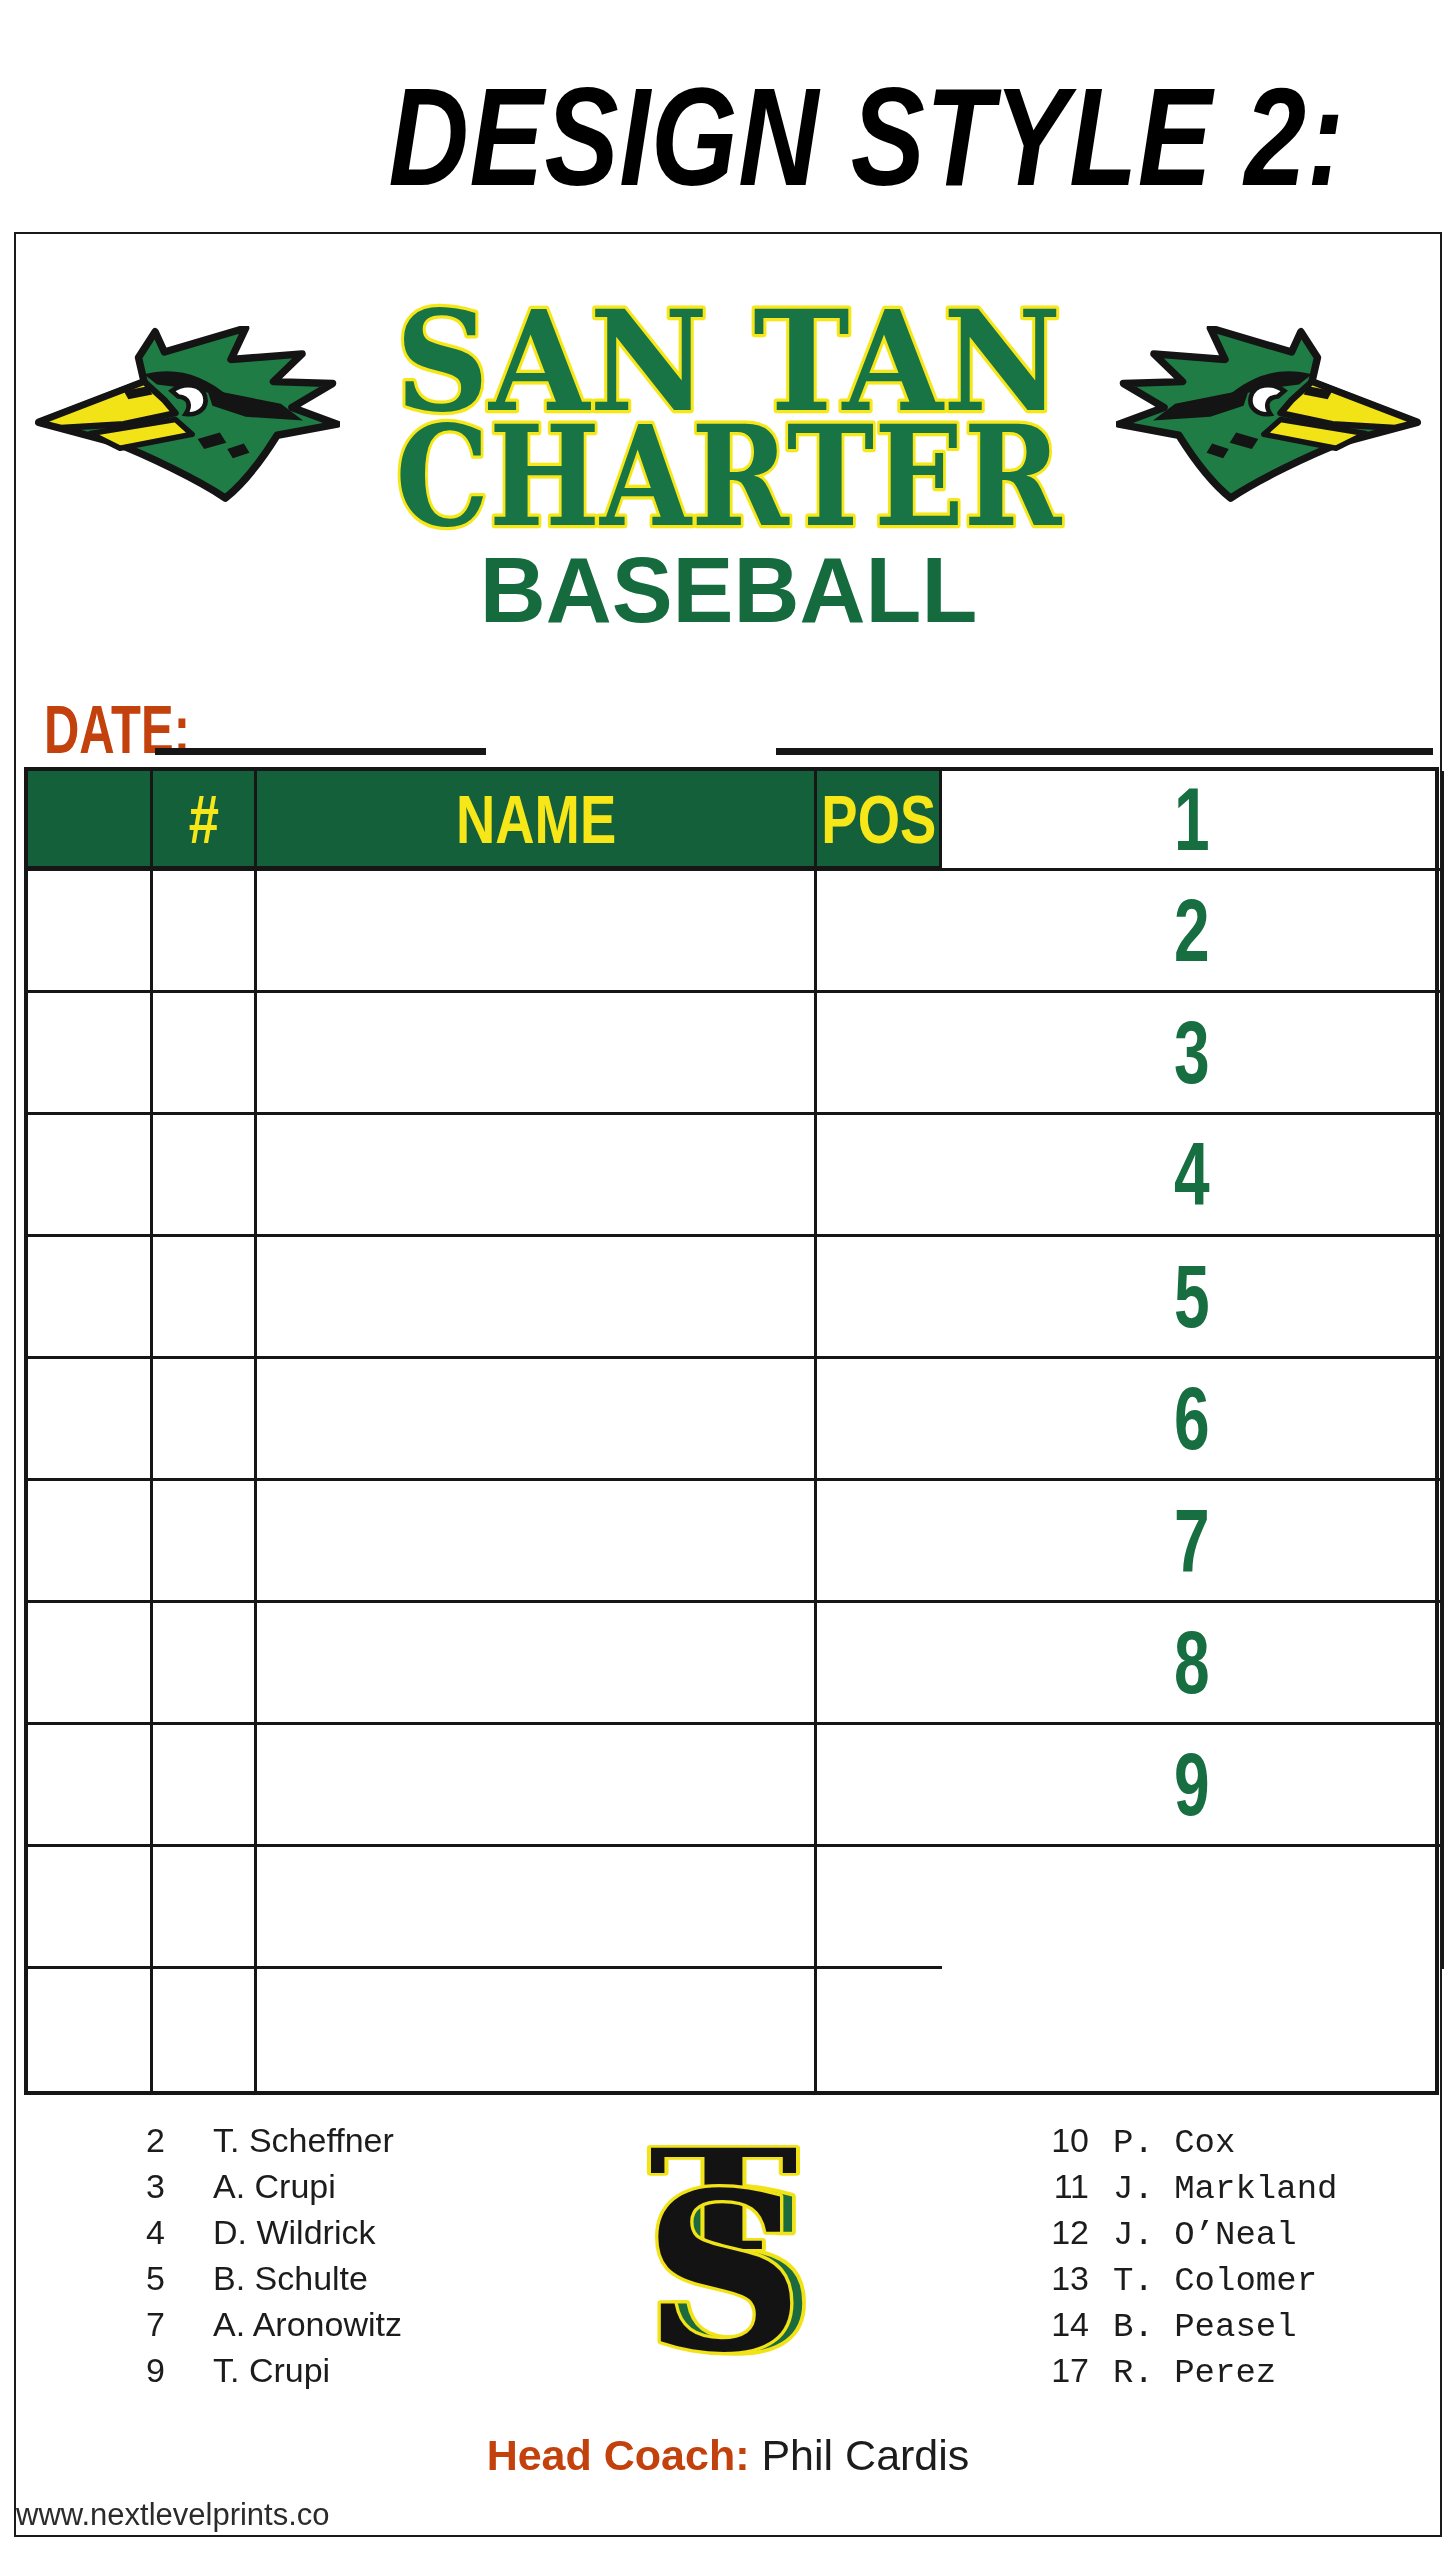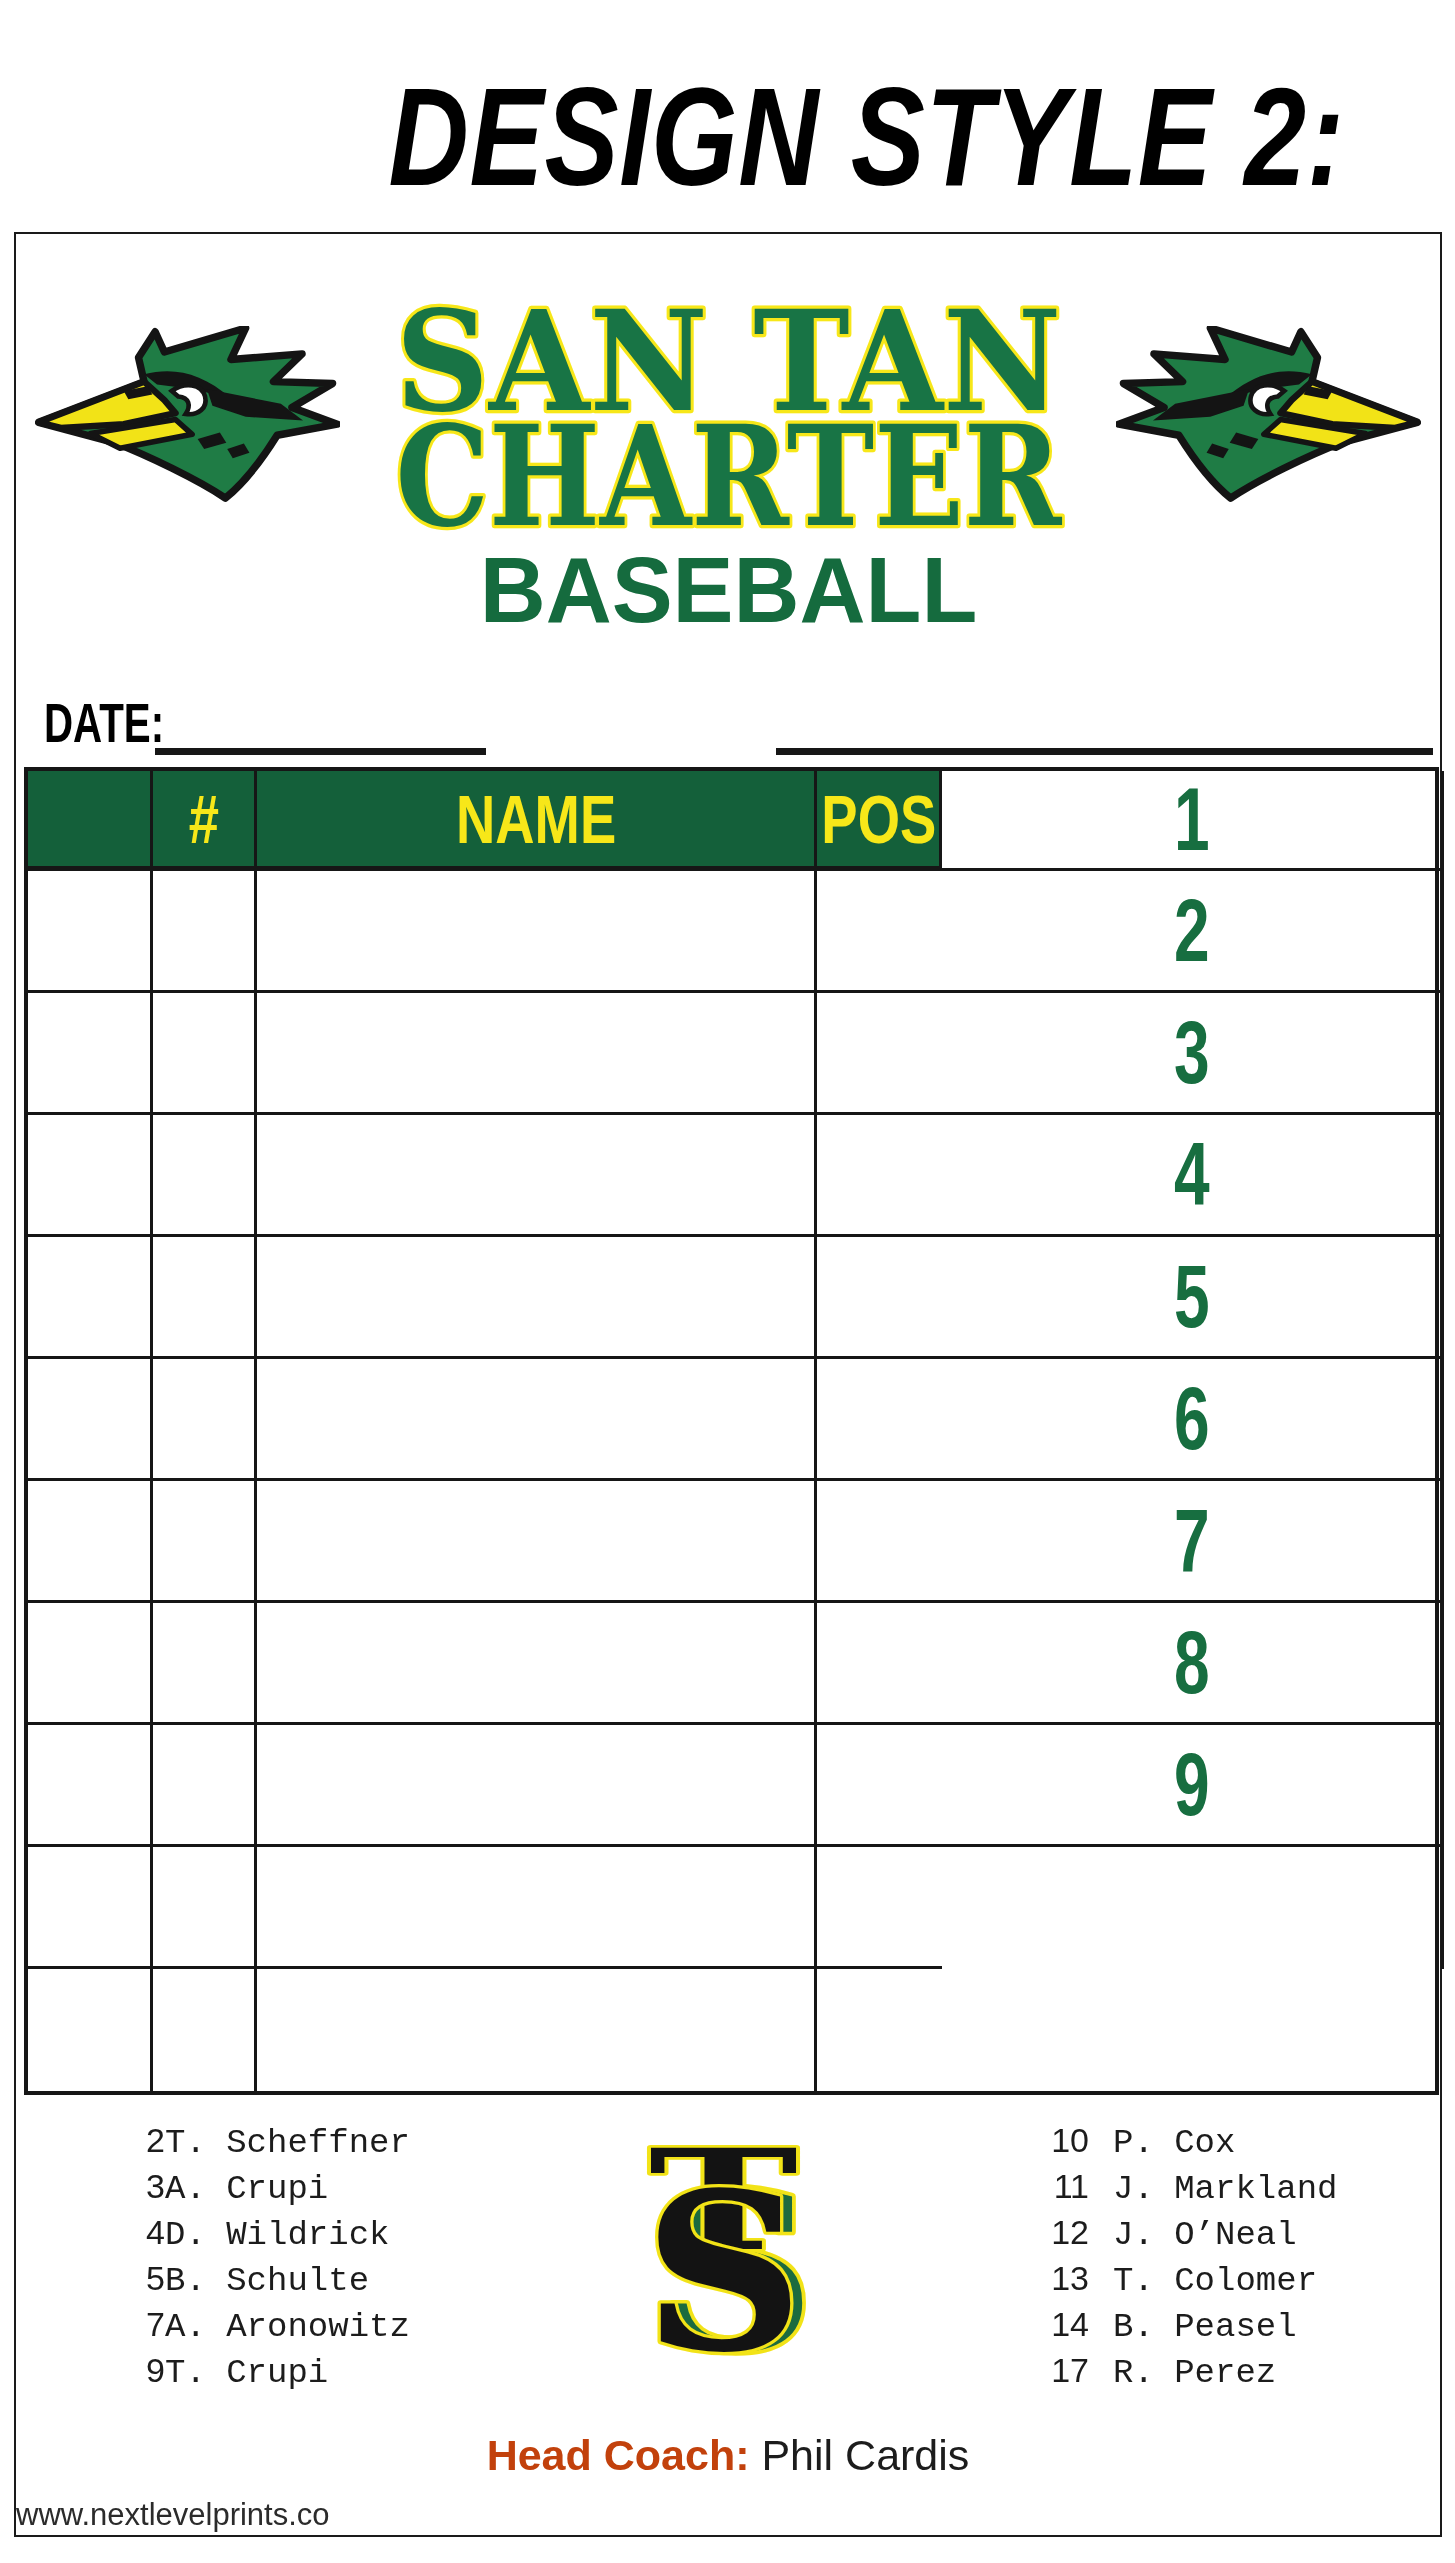--- a/index.html
+++ b/index.html
@@ -14,21 +14,21 @@
   
   .card{position:absolute;left:14px;top:232px;width:1424px;height:2301px;border:2.8px solid #1a1a1a;background:#fff;}
 
   .bird{position:absolute;top:92px;width:305px;height:176px;}
   .bird-left{left:18.5px;}
   .bird-right{left:1100px;transform:scaleX(-1);}
 
   .school-svg{position:absolute;left:0;top:0;width:1424px;height:407px;}
 
   
-  .fieldlabel{position:absolute;font-size:56px;font-weight:bold;line-height:1;color:#000000;top:461px;}
+  .fieldlabel{position:absolute;font-size:68px;font-weight:bold;line-height:1;color:#c2410c;top:461px;}
   .fieldlabel .cond{transform:scaleX(0.72);transform-origin:left;}
   .lbl-date{left:28px;}
   .lbl-opp{left:535px;}
   .fill-line{position:absolute;height:6.5px;background:#161616;top:514px;}
   .line-date{left:139px;width:331px;}
   .line-opp{left:760px;width:657px;}
 
   
   .lineup{position:absolute;left:8.3px;top:533px;width:1415px;
     display:grid;grid-template-columns:125px 104px 560px 125px 502px;
@@ -42,21 +42,21 @@
   .hc .cond{transform:scaleX(0.80);}
   .nc{color:#176E40;font-weight:bold;font-size:89px;line-height:1;}
   .nc .cond{transform:scaleX(0.72);}
 
   
   .roster{position:absolute;top:1883px;list-style:none;margin:0;padding:0;font-size:34px;color:#1c1c1c;}
   .roster-left{left:92px;}
   .roster-right{left:1016px;}
   .roster li{height:46px;line-height:46px;white-space:nowrap;}
   .roster .num{display:inline-block;width:57px;text-align:right;}
-  .roster-left .pname{font-family:Liberation Mono, monospace;}
+  .roster-left .pname{margin-left:48px;}
   .roster-right .pname{margin-left:24px;font-family:Liberation Mono, monospace;}
 
   .st-logo{position:absolute;left:606px;top:1904px;width:203px;height:236px;}
 
   .coach{position:absolute;top:2198px;left:0;width:100%;text-align:center;font-size:43px;line-height:1.1;color:#1c1c1c;}
   .coach .coach-label{color:#c2410c;font-weight:bold;}
   .site{position:absolute;top:2263px;left:0;width:100%;text-align:left;font-size:31px;color:#2b2b2b;}
 </style>
 </head>
 <body>

